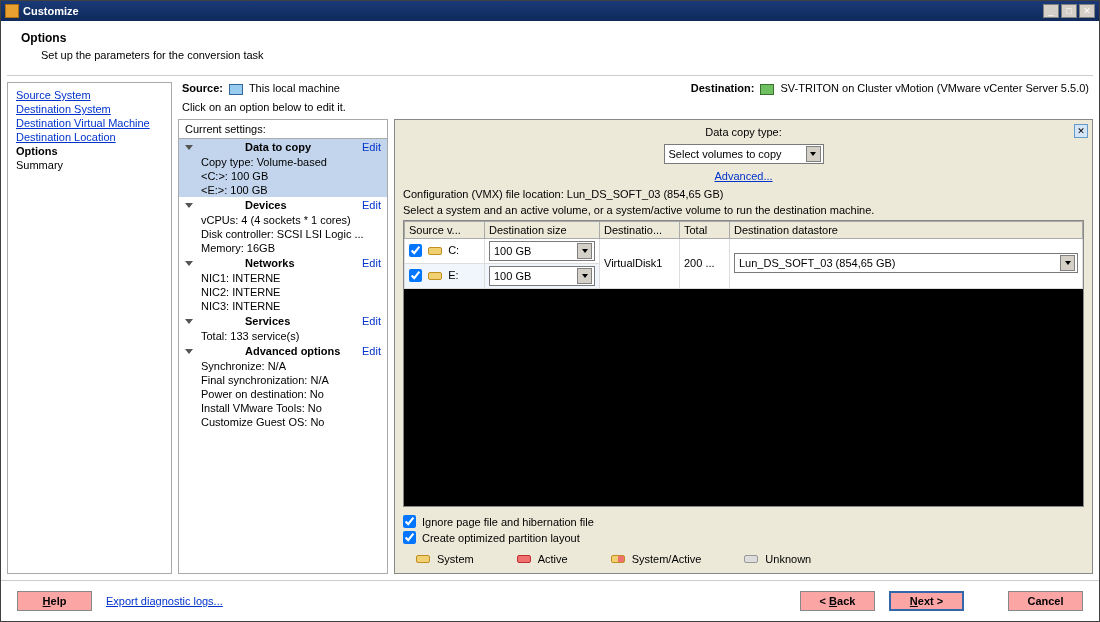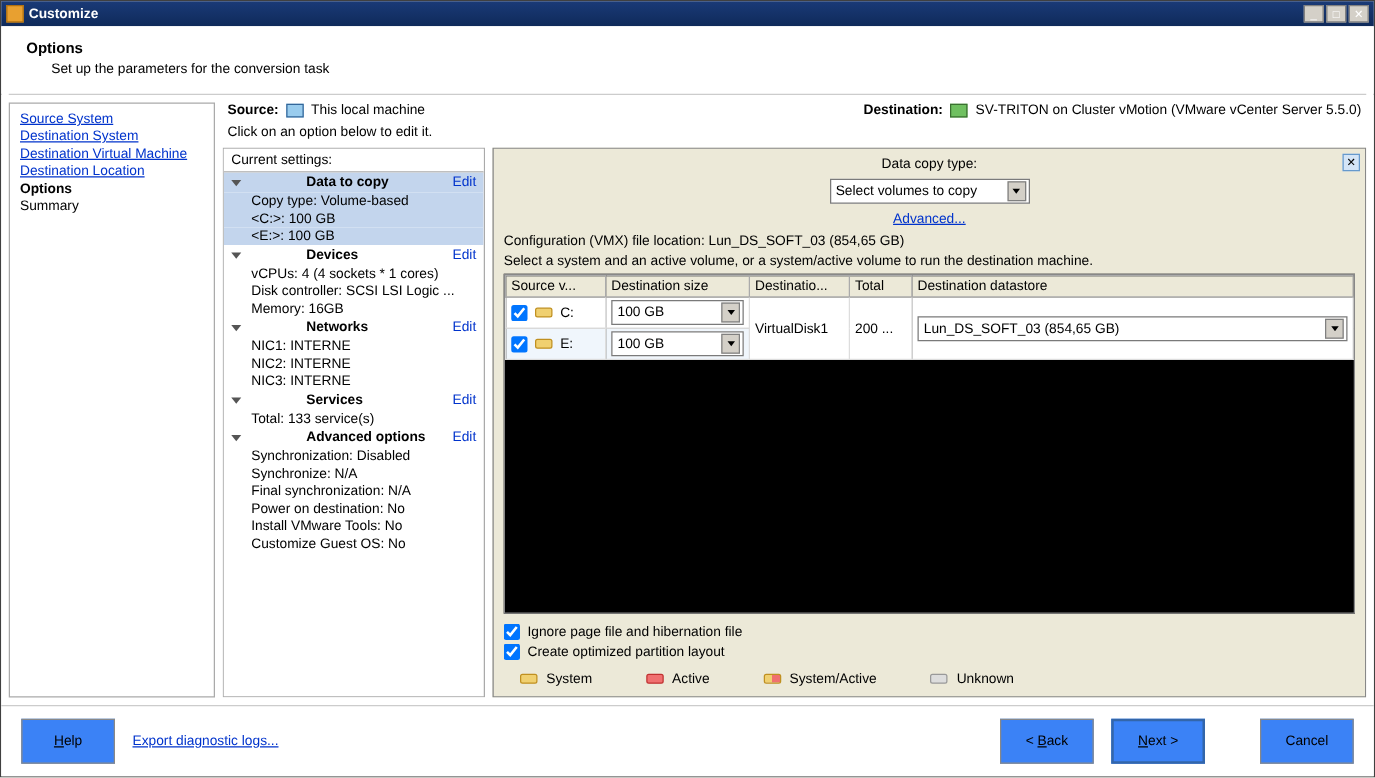--- a/index.html
+++ b/index.html
@@ -235,26 +235,27 @@
   border-top: 1px solid #ccc;
   padding: 10px 16px;
   display: flex;
   align-items: center;
   gap: 14px;
   background: #fff;
 }
 .footer .spacer { flex: 1; }
 .btn {
   min-width: 75px;
-  height: 36px;
-  background: #3b82f6;
+  height: 20px;
+  background: #fca5a5;
   border: 1px solid #888;
   padding: 0 12px;
   cursor: pointer;
   font-size: 11px;
+  font-weight: bold;
 }
 .btn-default { border: 2px solid #3366aa; }
 </style>
 </head>
 <body>
 
 <div class="window">
   <div class="titlebar">
     <div class="titlebar-icon"></div>
     <div class="titlebar-text">Customize</div>
@@ -323,21 +324,20 @@
               <div class="settings-item">NIC3: INTERNE</div>
               <div class="settings-group-header">
                 <span><span class="chevron"></span><span class="settings-group-title">Services</span></span>
                 <span class="edit-link">Edit</span>
               </div>
               <div class="settings-item">Total: 133 service(s)</div>
               <div class="settings-group-header">
                 <span><span class="chevron"></span><span class="settings-group-title">Advanced options</span></span>
                 <span class="edit-link">Edit</span>
               </div>
-              <div class="settings-item">Synchronization: Disabled</div>
               <div class="settings-item">Synchronize: N/A</div>
               <div class="settings-item">Final synchronization: N/A</div>
               <div class="settings-item">Power on destination: No</div>
               <div class="settings-item">Install VMware Tools: No</div>
               <div class="settings-item">Customize Guest OS: No</div>
             </div>
         </div>
 
         <div class="details-panel">
           <div class="close-x">✕</div>

